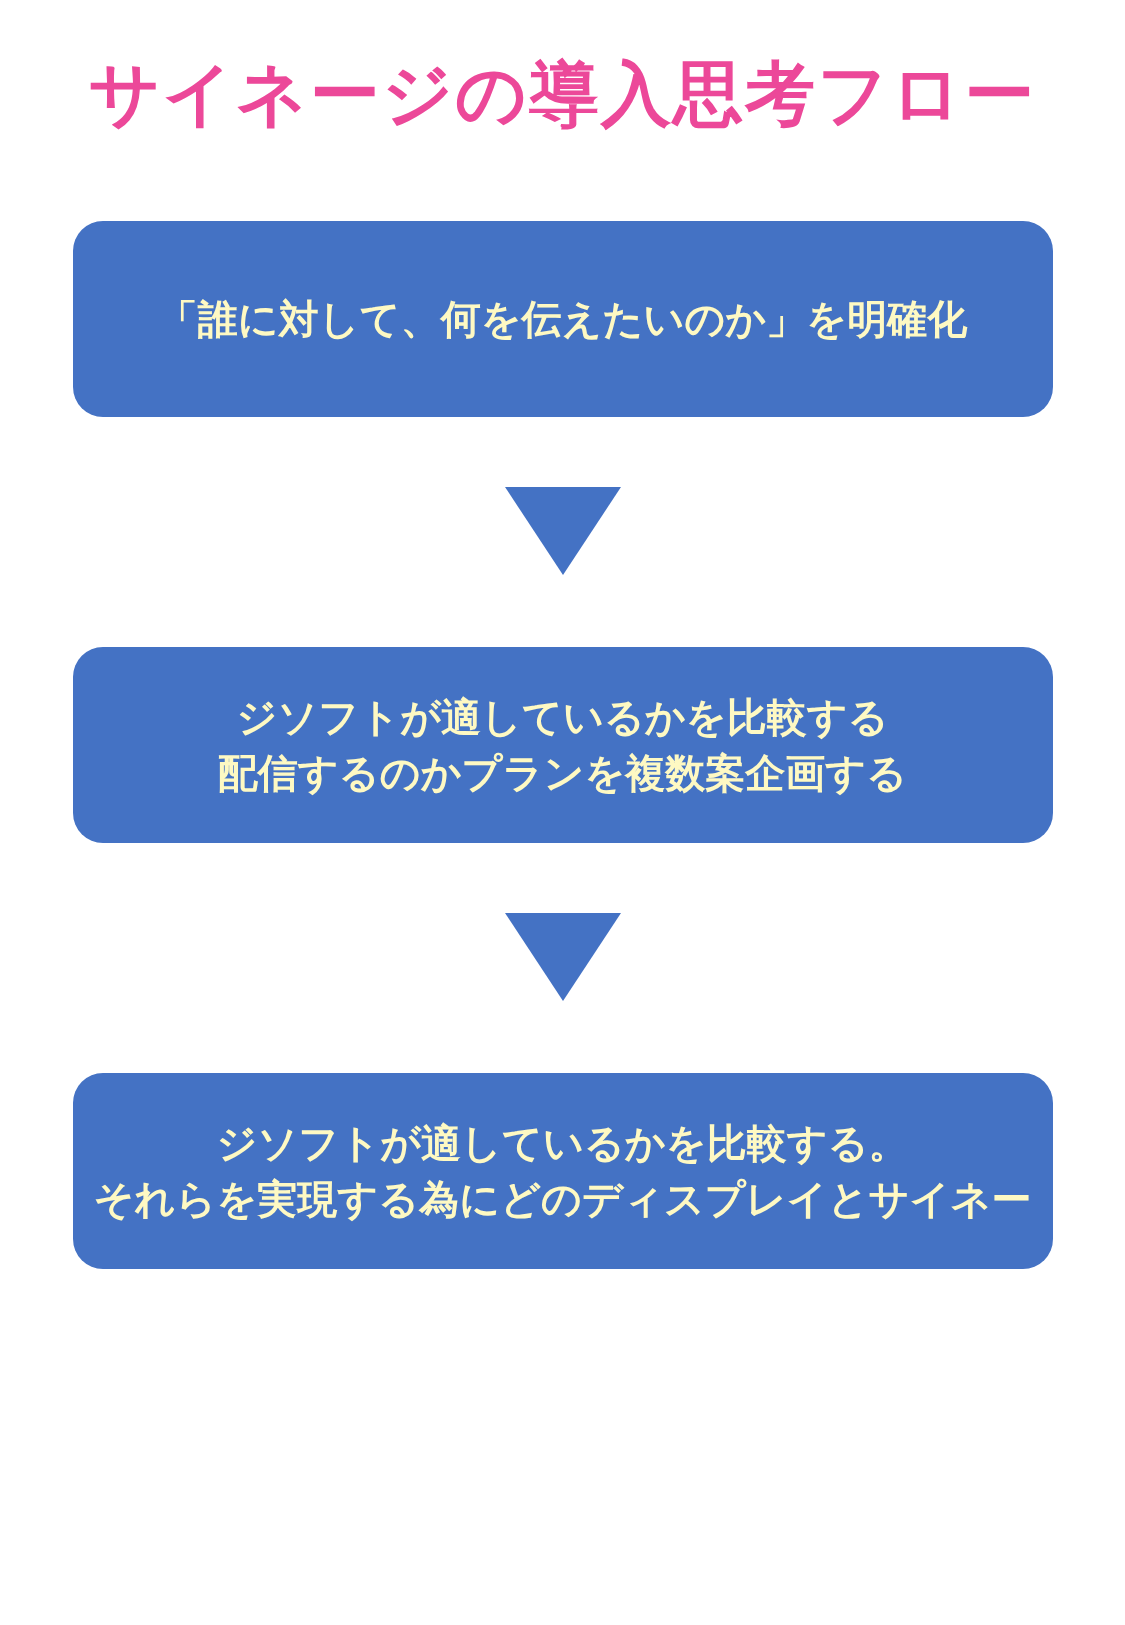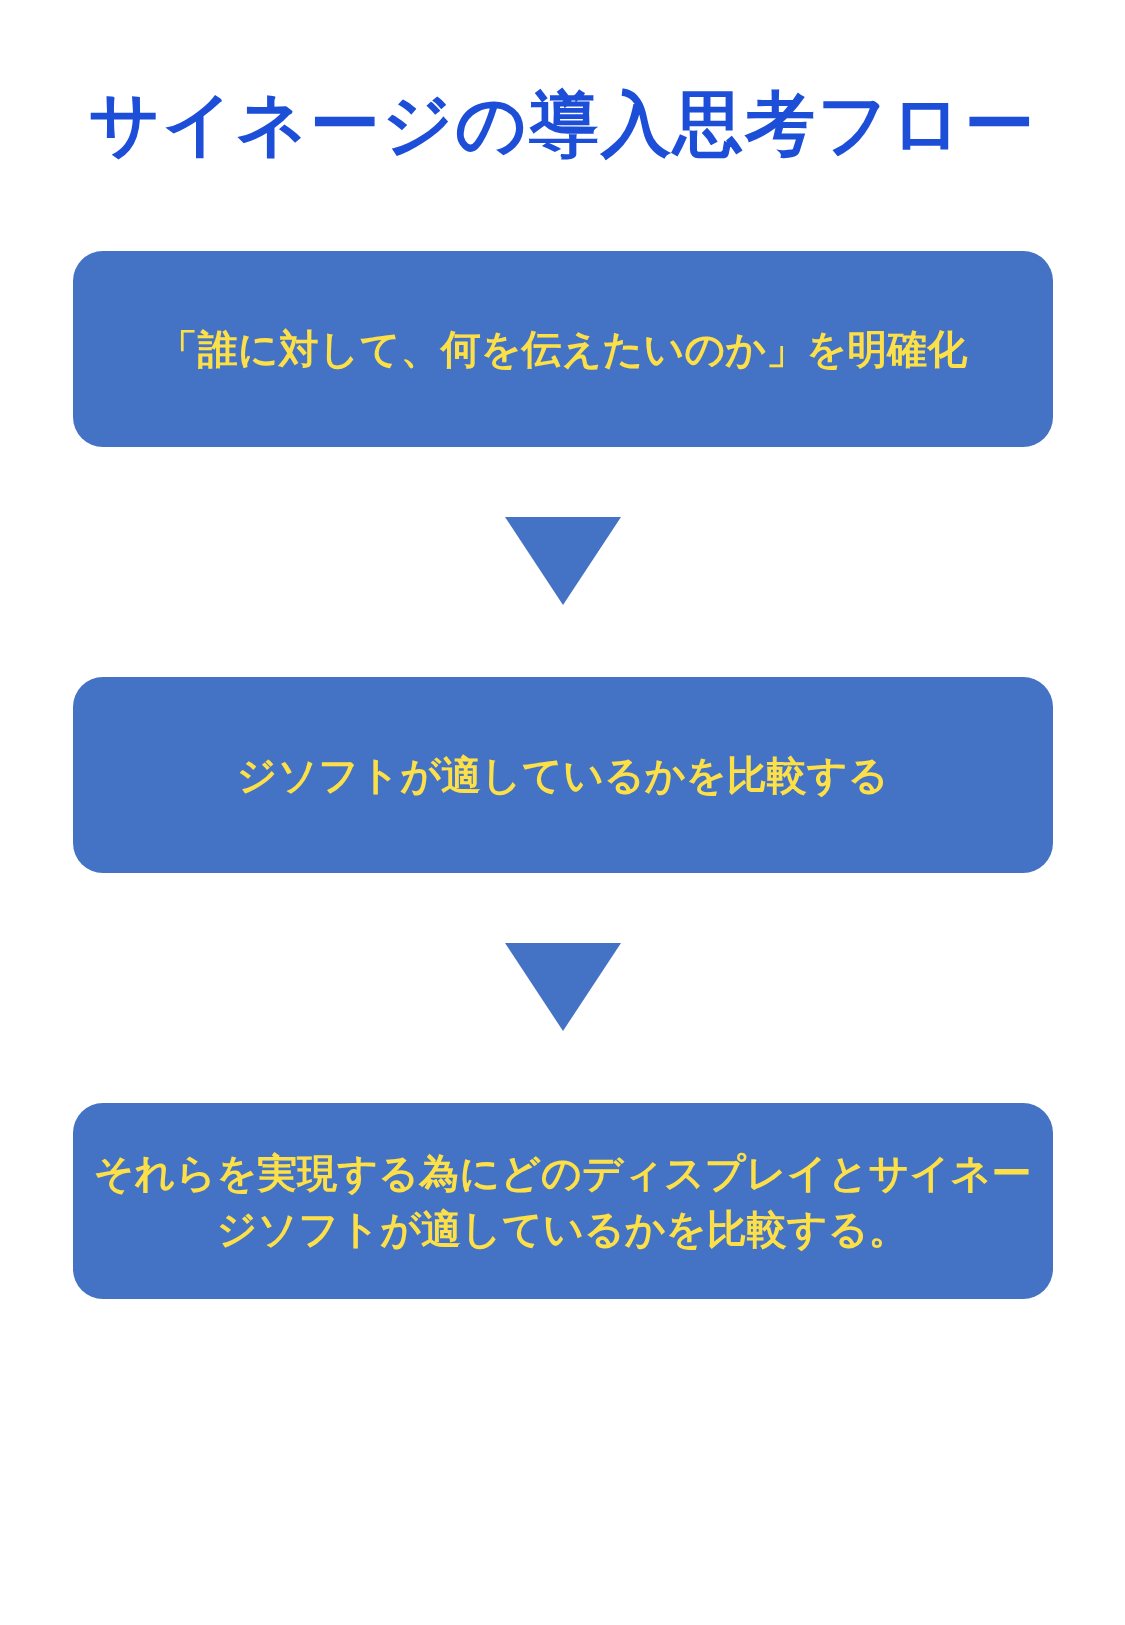--- a/index.html
+++ b/index.html
@@ -10,25 +10,25 @@
   }
   .page {
     position: relative;
     width: 1125px;
     height: 1625px;
     background: #ffffff;
     overflow: hidden;
   }
   .title {
     margin: 0;
-    padding-top: 86px;
+    padding-top: 56px;
     text-align: center;
     font-size: 70px;
     font-weight: bold;
-    color: #1d4ed8;
+    color: #ec4899;
     letter-spacing: 2px;
     line-height: 1.1;
   }
   .flow {
     display: flex;
     flex-direction: column;
     align-items: center;
     margin-top: 88px;
   }
   .flow-box {
@@ -38,21 +38,21 @@
     background: #4472C4;
     border-radius: 30px;
     display: flex;
     flex-direction: column;
     align-items: center;
     justify-content: center;
     padding: 20px 30px;
   }
   .flow-box .line {
     display: block;
-    color: #fde047;
+    color: #fef9c3;
     font-size: 40px;
     font-weight: bold;
     line-height: 1.4;
     text-align: center;
     white-space: nowrap;
   }
   .arrow {
     width: 0;
     height: 0;
     border-left: 58px solid transparent;
@@ -72,23 +72,24 @@
   <div class="flow">
 
     <div class="flow-box">
       <span class="line">「誰に対して、何を伝えたいのか」を明確化</span>
     </div>
 
     <div class="arrow"></div>
 
     <div class="flow-box">
       <span class="line">ジソフトが適しているかを比較する</span>
+      <span class="line">配信するのかプランを複数案企画する</span>
     </div>
 
     <div class="arrow"></div>
 
     <div class="flow-box">
+      <span class="line">ジソフトが適しているかを比較する。</span>
       <span class="line">それらを実現する為にどのディスプレイとサイネー</span>
-      <span class="line">ジソフトが適しているかを比較する。</span>
     </div>
 
   </div>
 </div>
 
 </body></html>

